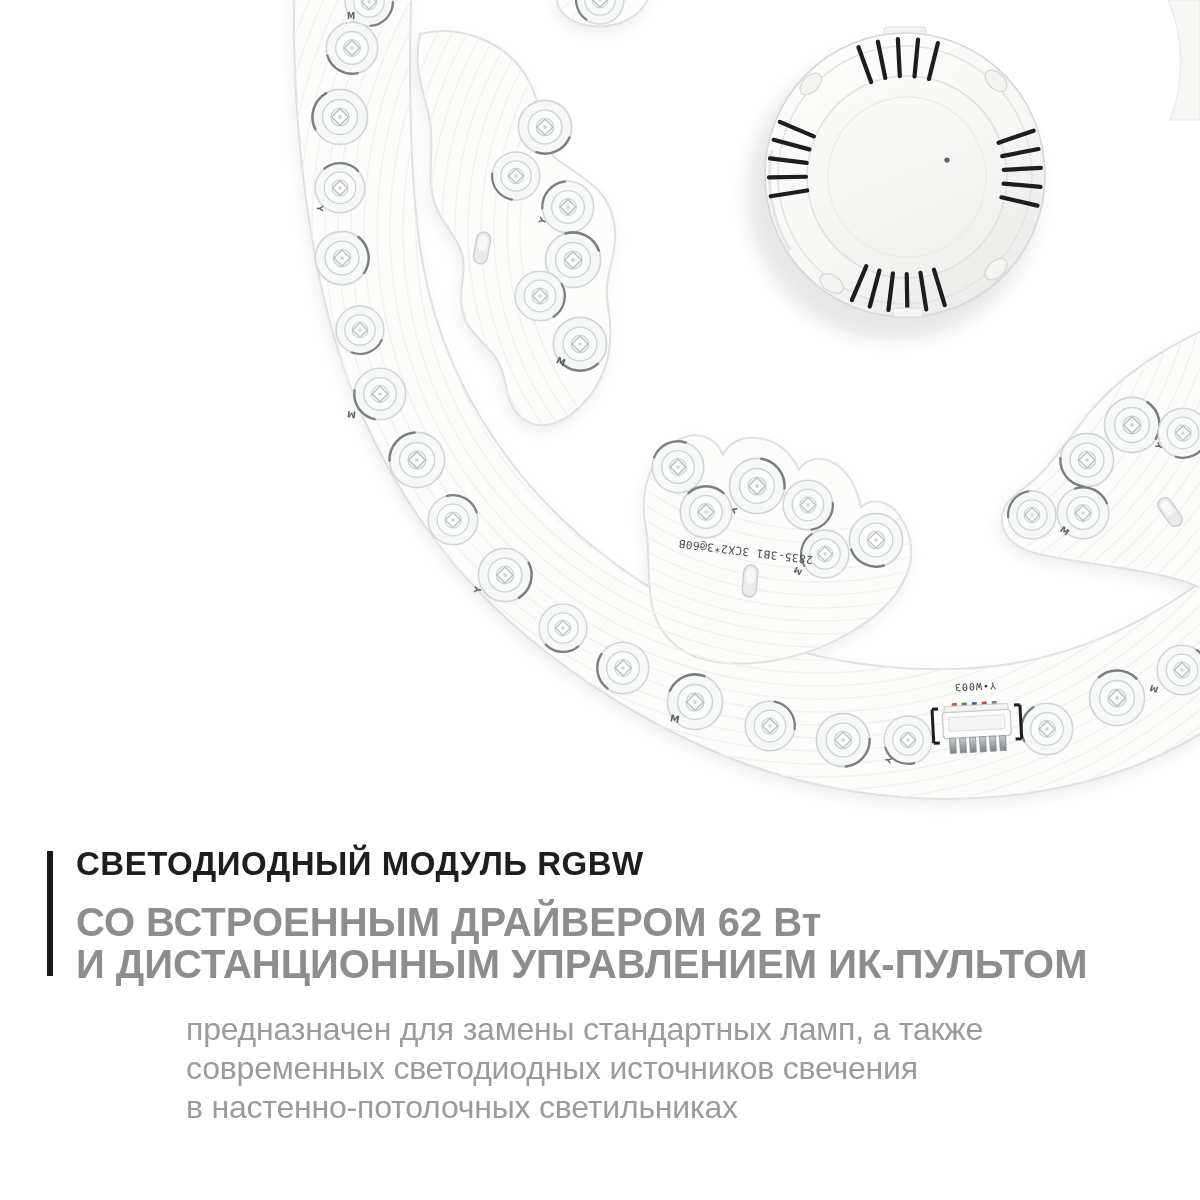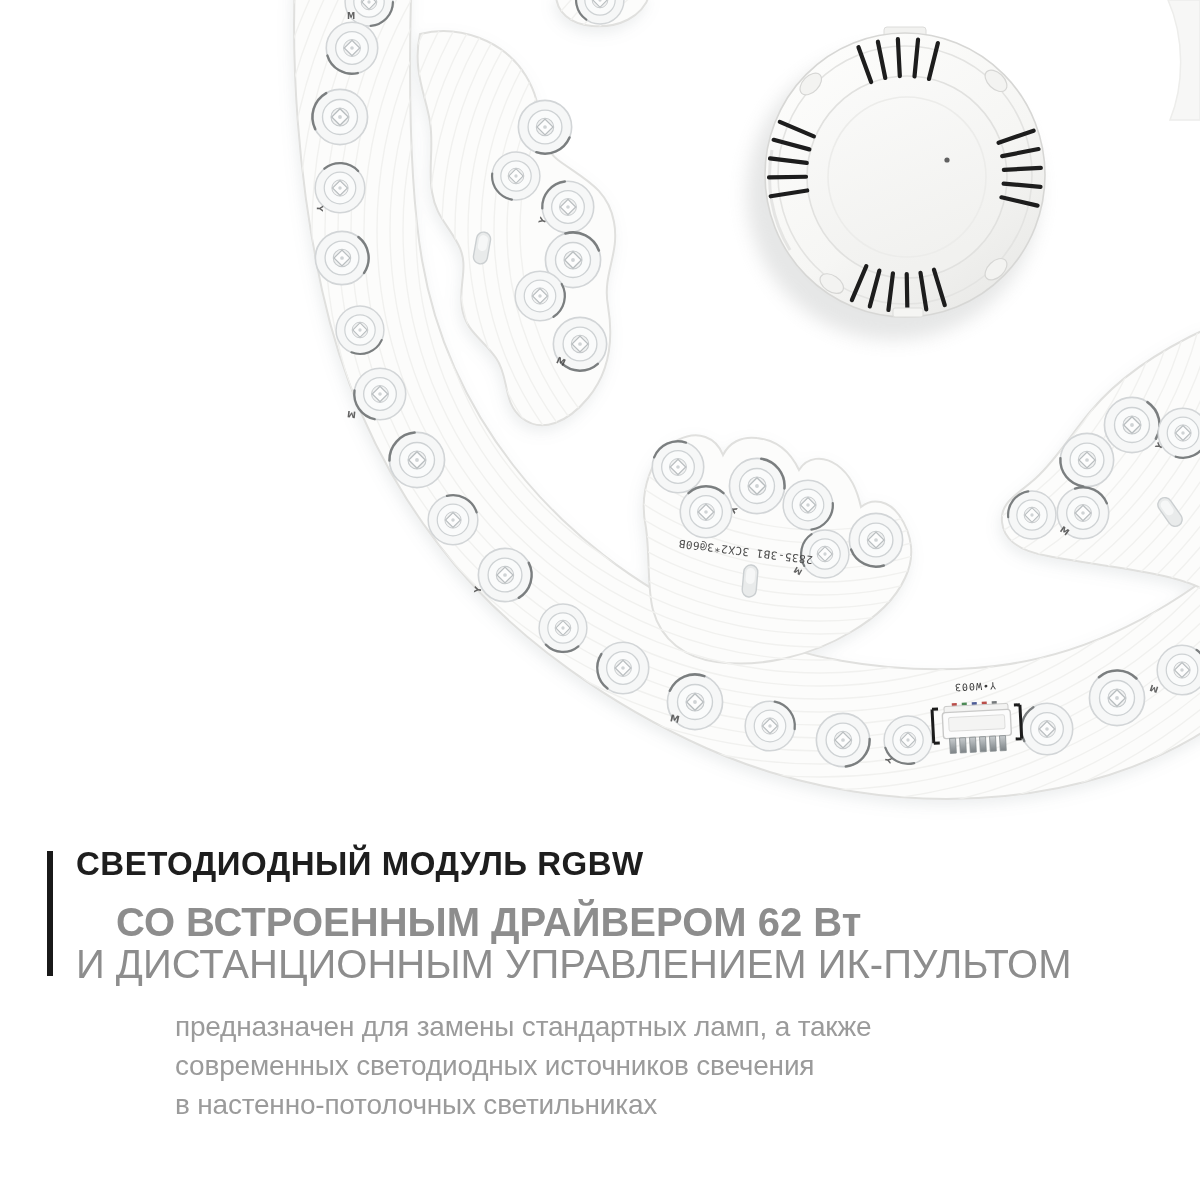--- a/index.html
+++ b/index.html
@@ -4,23 +4,23 @@
 <style>
   html,body{margin:0;padding:0;background:#fff;}
   #stage{
     position:relative;width:1200px;height:1200px;background:#ffffff;overflow:hidden;
     font-family:"Liberation Sans","DejaVu Sans",sans-serif;
   }
   #photo{position:absolute;left:0;top:0;width:1200px;height:822px;}
   .cap-line{position:absolute;white-space:nowrap;}
   #accent-bar{position:absolute;left:47px;top:851px;width:6px;height:125px;background:#191919;}
   #cap-title{left:76px;top:845px;font-size:33px;font-weight:700;color:#1e1e1e;letter-spacing:.5px;}
-  #cap-sub1{left:76px;top:900px;font-size:40px;font-weight:700;color:#8d8d8d;letter-spacing:0;margin-left:40px;}
-  #cap-sub2{left:76px;top:942px;font-size:40px;font-weight:400;color:#8d8d8d;letter-spacing:0;}
-  .desc{left:175px;font-size:28px;font-weight:400;color:#9b9b9b;letter-spacing:-.2px;}
+  #cap-sub1{left:76px;top:900px;font-size:40px;font-weight:700;color:#8d8d8d;letter-spacing:0;}
+  #cap-sub2{left:76px;top:942px;font-size:40px;font-weight:700;color:#8d8d8d;letter-spacing:0;}
+  .desc{left:186px;font-size:32px;font-weight:400;color:#9b9b9b;letter-spacing:-.2px;}
   #desc-1{top:1011px;}
   #desc-2{top:1050px;}
   #desc-3{top:1089px;}
 </style>
 </head>
 <body>
 
 <div id="stage">
 
   <svg id="photo" viewBox="0 0 1200 822" xmlns="http://www.w3.org/2000/svg">

